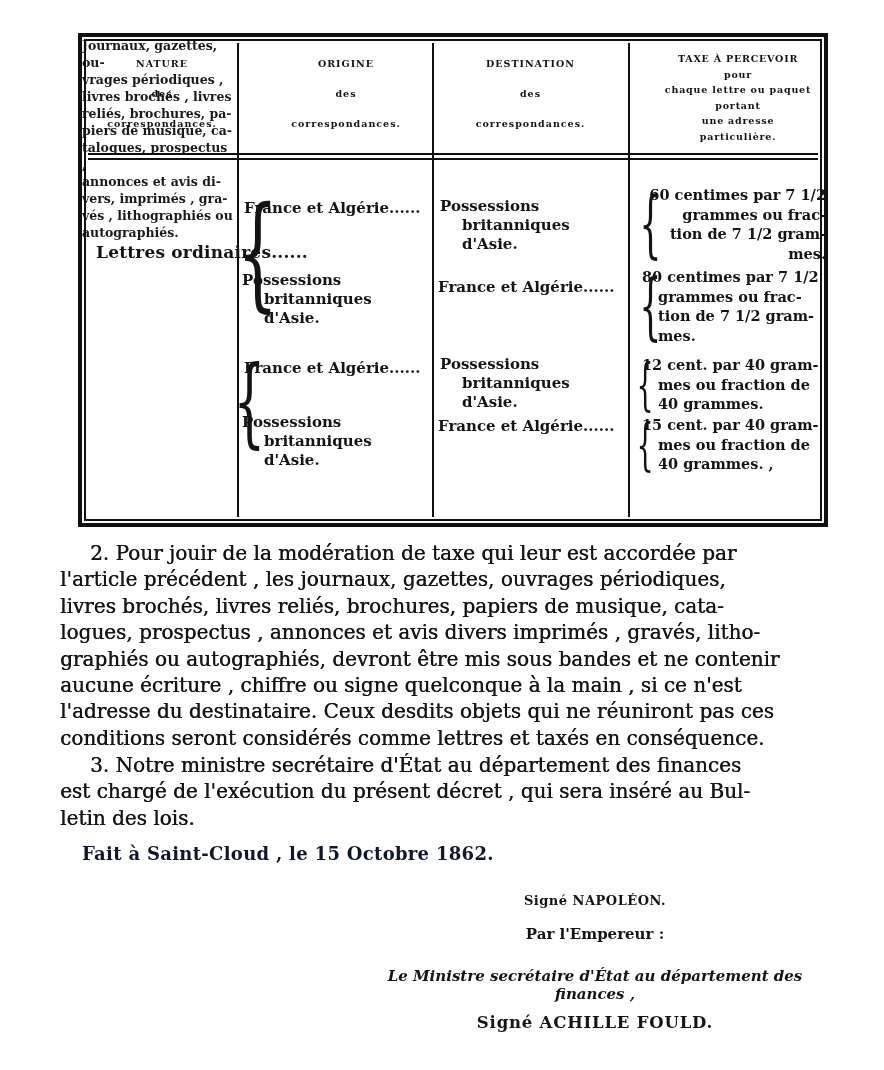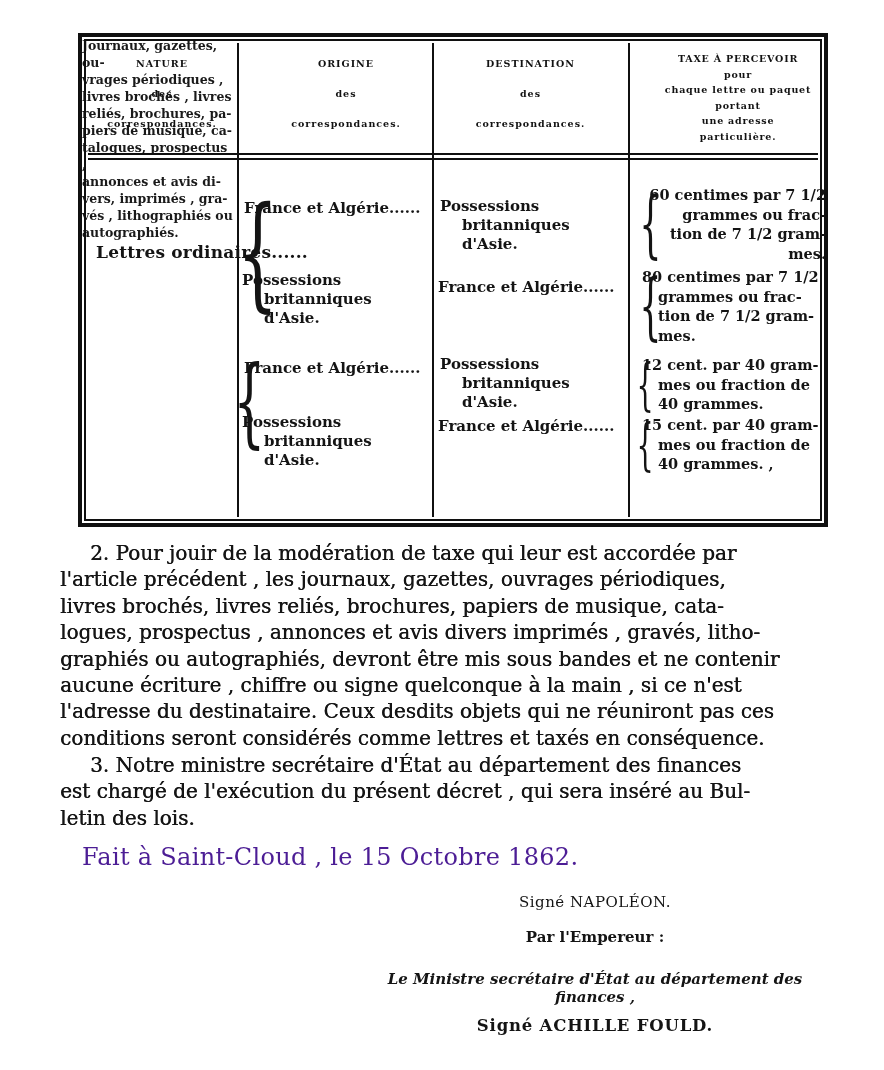--- a/index.html
+++ b/index.html
@@ -78,27 +78,27 @@
   
   .article {
     position:absolute; left:60px; width:770px; font-size:20px; line-height:26.4px;
     white-space:pre-line; text-indent:30px; color:#151515;
     text-shadow:0.4px 0 0 currentColor;
   }
   .article-2 { top:540px; }
   .article-3 { top:752px; }
 
   .dateline {
-    position:absolute; left:82px; top:843px; font-size:24px; font-weight:normal;
-    color:#4c1d95; letter-spacing:0.3px;
+    position:absolute; left:82px; top:843px; font-size:18px; font-weight:bold;
+    color:#0f172a; letter-spacing:0.3px;
   }
 
   
   .signatures { position:absolute; left:355px; top:893px; width:480px; text-align:center; color:#141414; }
-  .sig-napoleon { font-size:15px; font-weight:normal; letter-spacing:0.5px; }
+  .sig-napoleon { font-size:13px; font-weight:bold; letter-spacing:0.5px; }
   .sig-emperor  { margin-top:17px; font-size:15px; font-weight:bold; }
   .sig-minister { margin-top:24px; font-size:15px; font-weight:bold; font-style:italic; }
   .sig-fould    { margin-top:10px; font-size:16.5px; font-weight:bold; letter-spacing:0.8px; }
 </style>
 </head>
 <body>
 
 <div class="page">
 
   <div class="rate-table">

